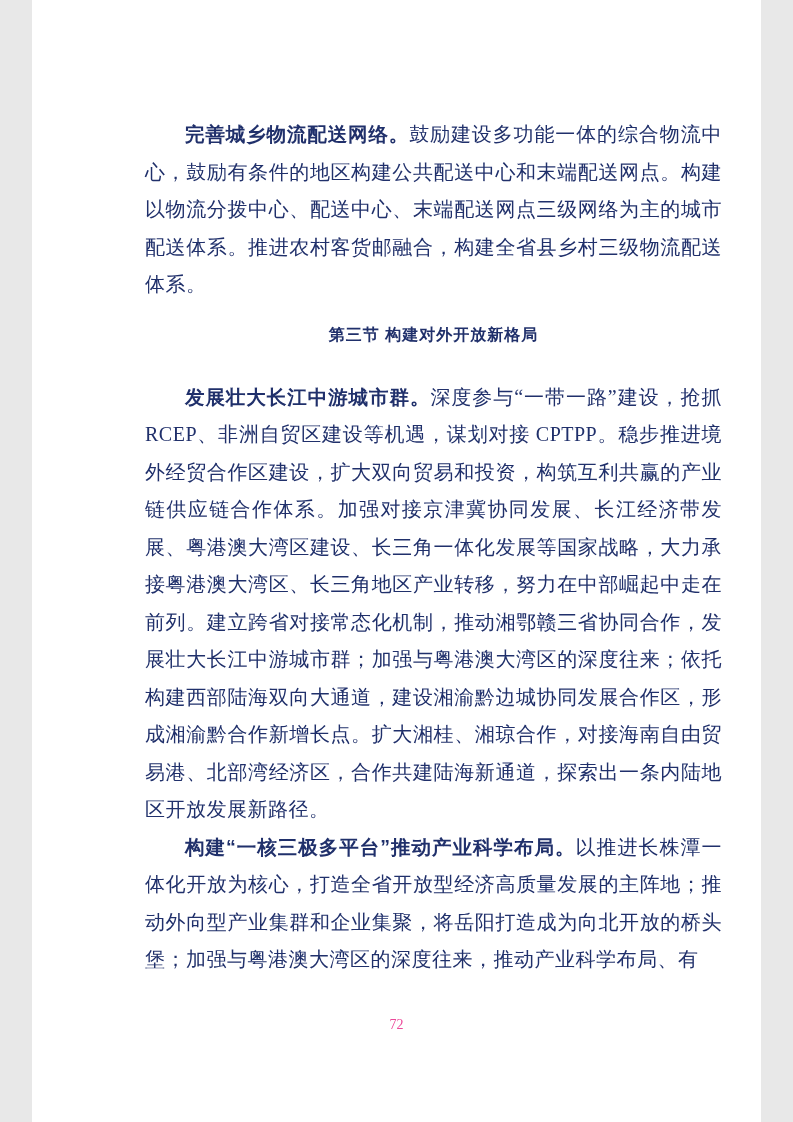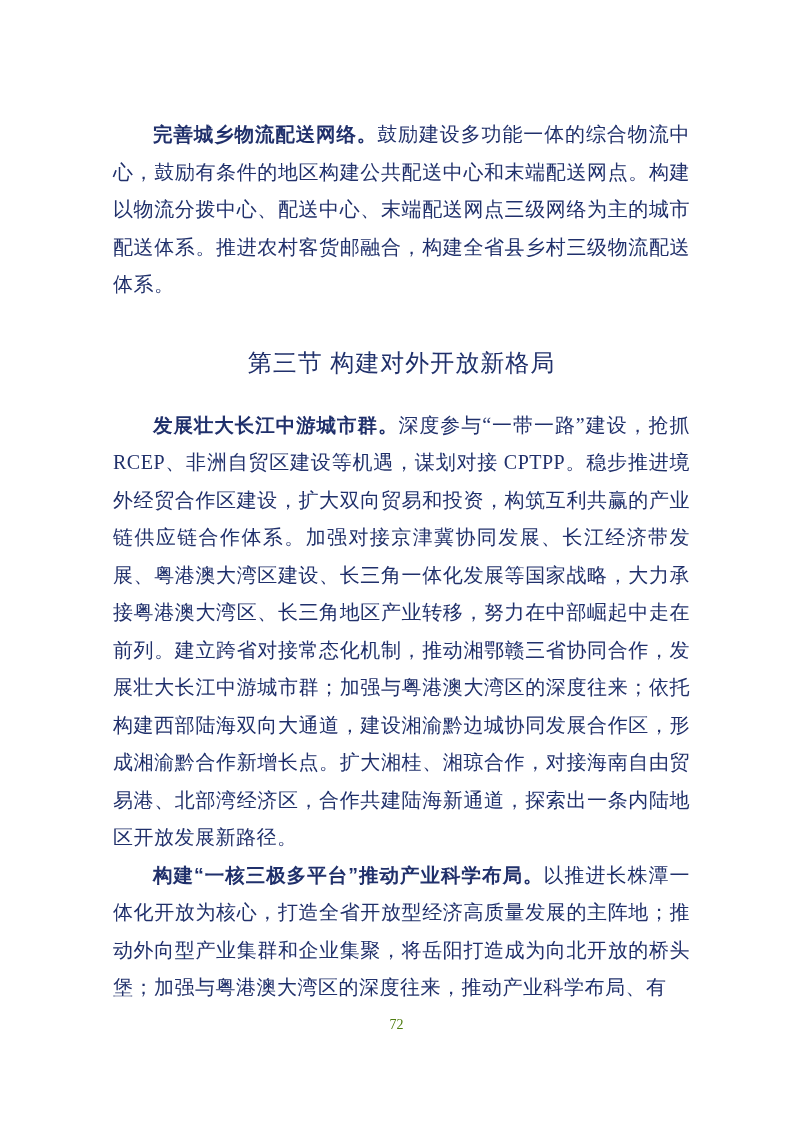--- a/index.html
+++ b/index.html
@@ -2,21 +2,21 @@
 <html><head>
 <meta charset="utf-8">
 <style>
   html, body {
     margin: 0;
     padding: 0;
     background: #e8e8e8;
   }
   .page {
     position: relative;
-    width: 793px;
+    width: 729px;
     height: 1122px;
     margin: 0 auto;
     background: #ffffff;
     overflow: hidden;
     font-family: "Liberation Serif", "DejaVu Serif", serif;
     color: #20306b;
   }
   .content {
     position: absolute;
     top: 116px;
@@ -31,37 +31,37 @@
     text-align: justify;
     text-indent: 2em;
     word-break: break-all;
   }
   p.body-para strong {
     font-weight: 700;
     font-family: "Liberation Sans", "DejaVu Sans", sans-serif;
     font-size: 19.5px;
   }
   h2.section-heading {
-    margin: 40px 0 25px 0;
-    font-size: 24px;
+    margin: 12px 0 25px 0;
+    font-size: 16px;
     line-height: 38px;
-    font-weight: 400;
+    font-weight: 700;
     font-family: "Liberation Sans", "DejaVu Sans", sans-serif;
     text-align: center;
     letter-spacing: 1px;
   }
   .page-number {
     position: absolute;
     top: 1016px;
     left: 0;
     right: 0;
     text-align: center;
     font-size: 14px;
     line-height: 18px;
-    color: #4d7c0f;
+    color: #ec4899;
     font-family: "Liberation Serif", "DejaVu Serif", serif;
   }
 </style>
 </head>
 <body>
 
 <div class="page">
   <div class="content">
 
     <p class="body-para"><strong>完善城乡物流配送网络。</strong><span>鼓励建设多功能一体的综合物流中心，鼓励有条件的地区构建公共配送中心和末端配送网点。构建以物流分拨中心、配送中心、末端配送网点三级网络为主的城市配送体系。推进农村客货邮融合，构建全省县乡村三级物流配送体系。</span></p>

